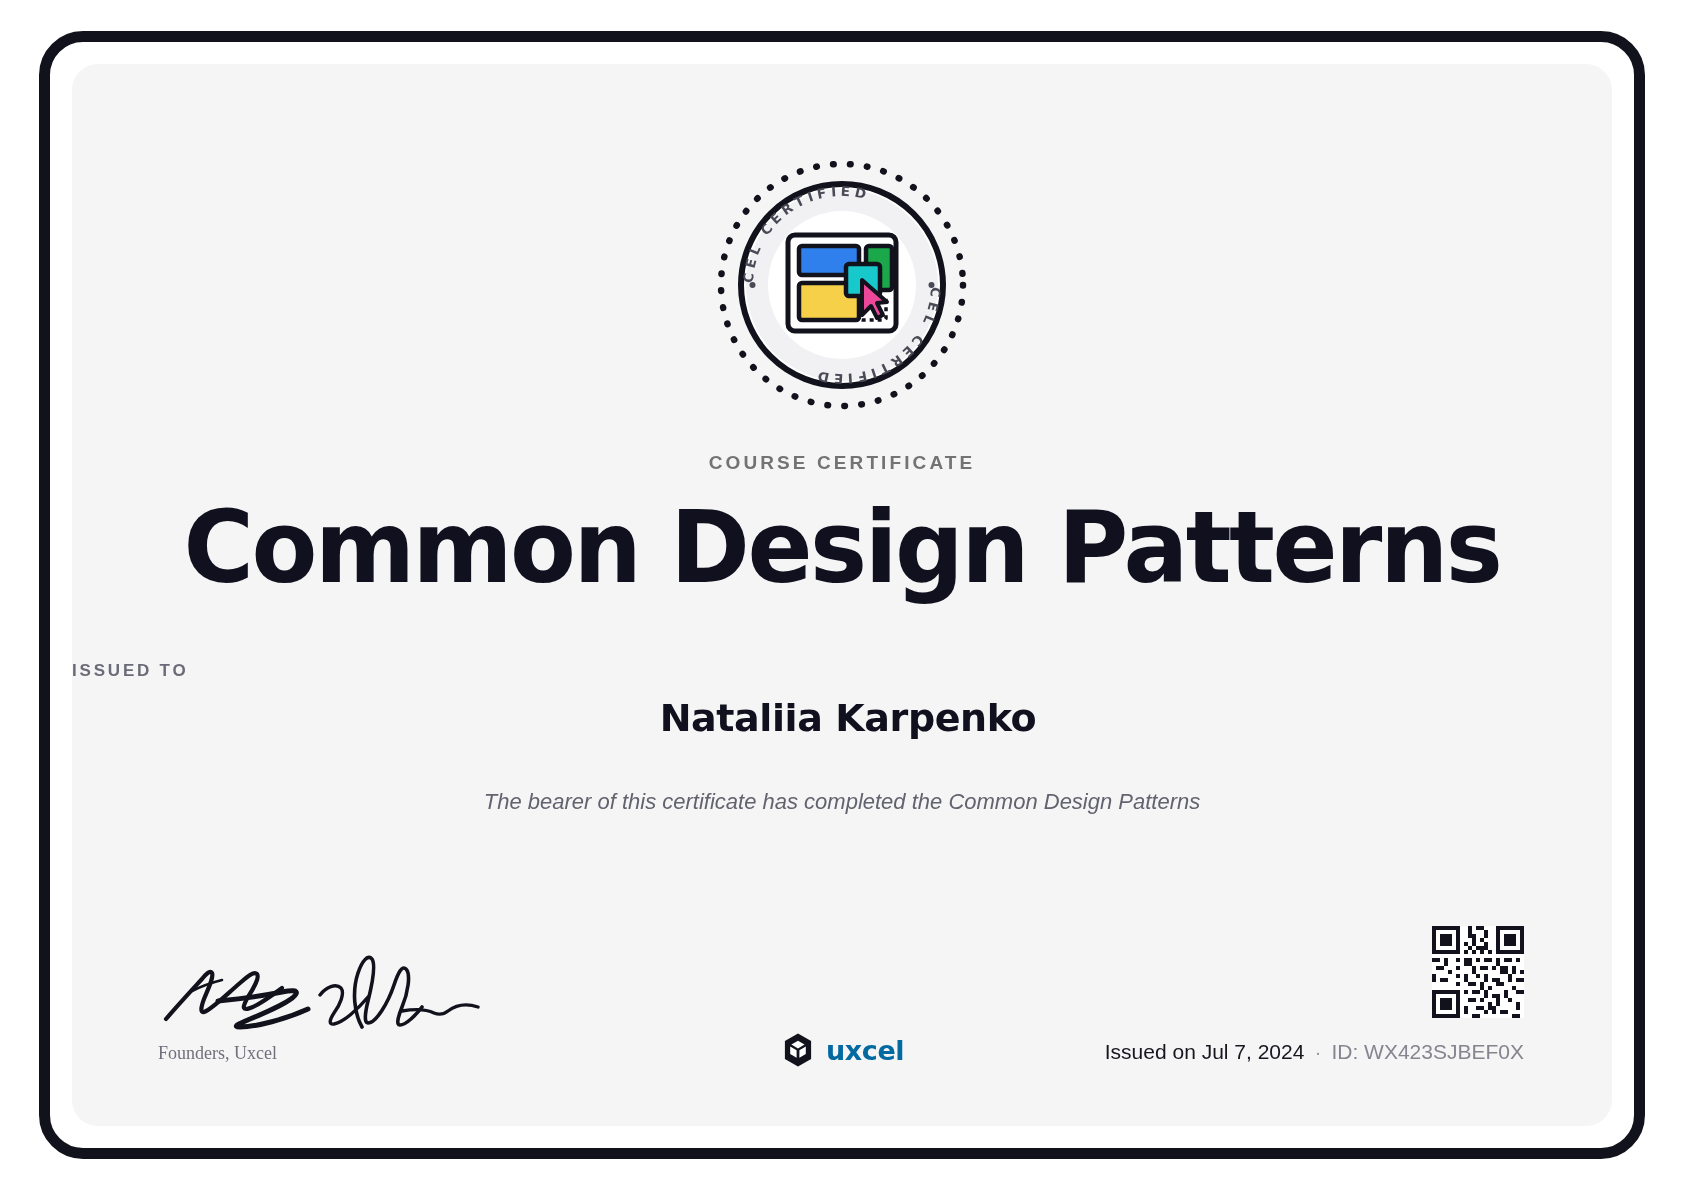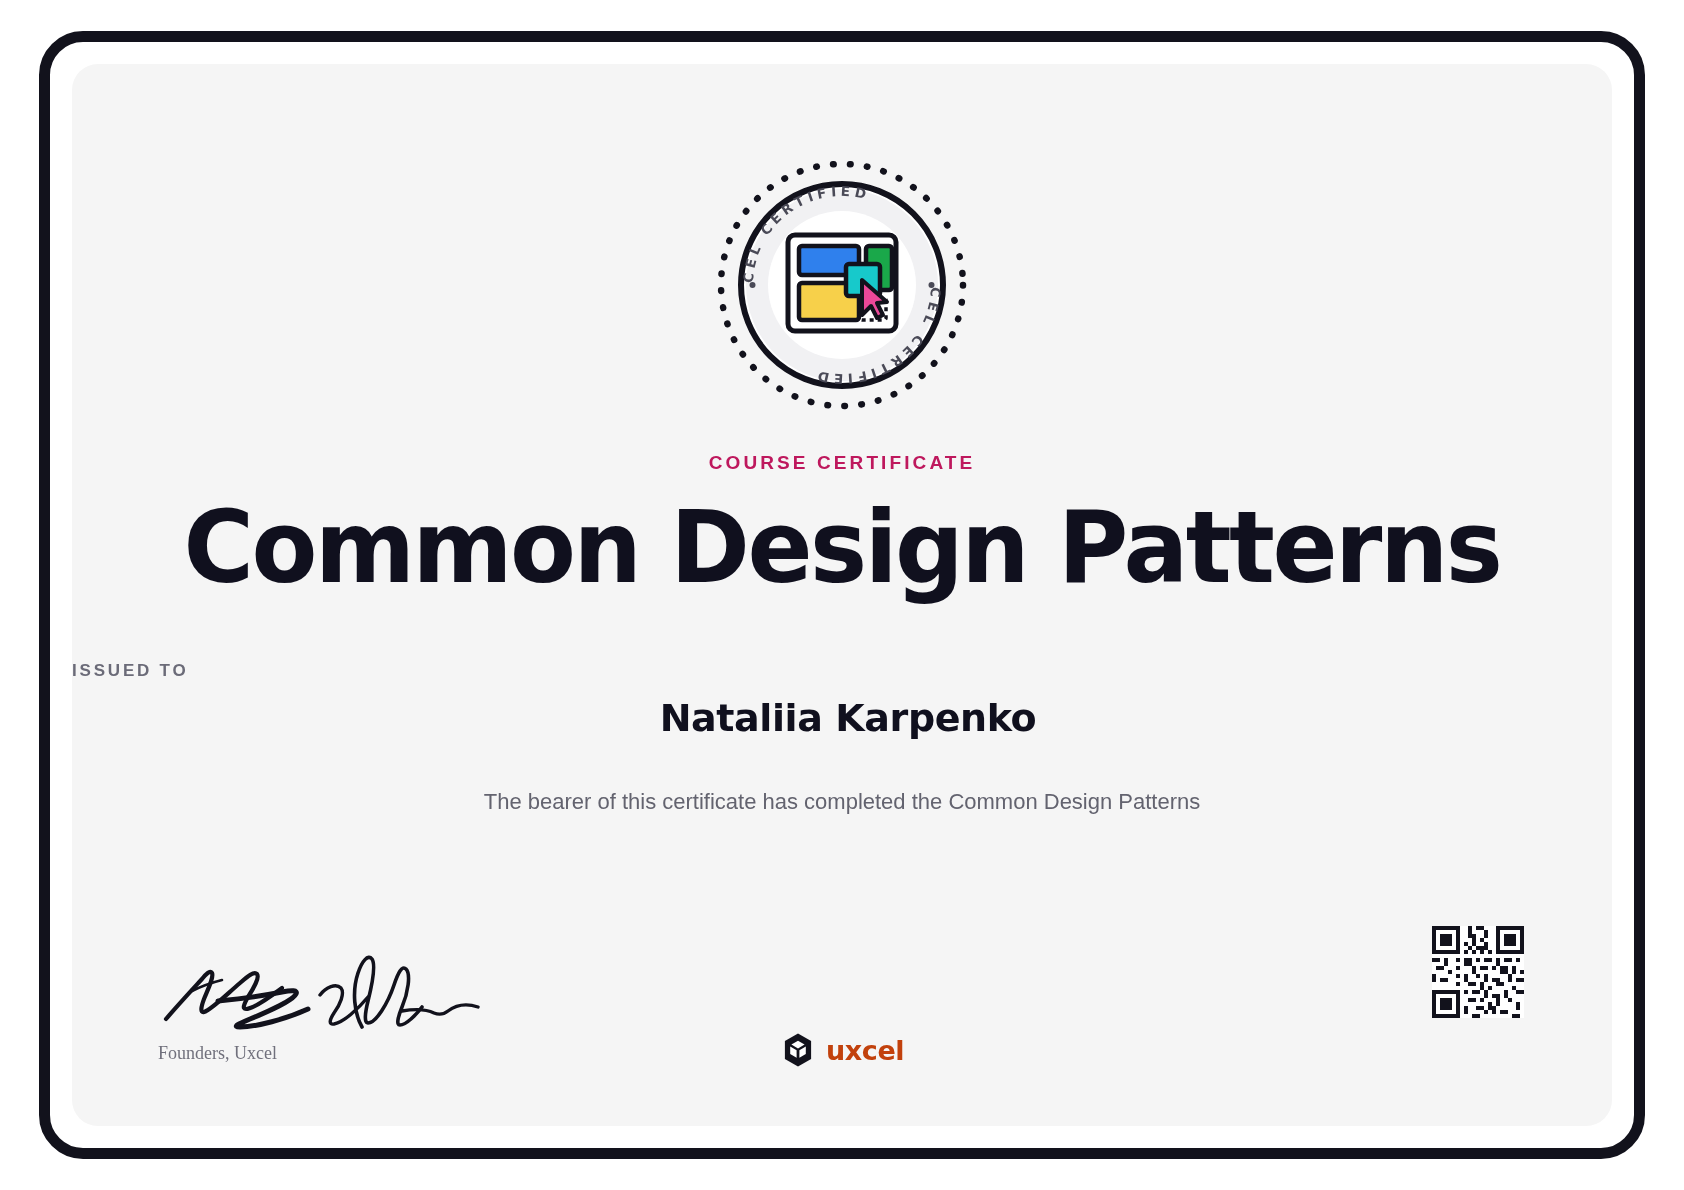--- a/index.html
+++ b/index.html
@@ -52,21 +52,21 @@
   
   .eyebrow {
     position: absolute;
     left: 0;
     right: 0;
     top: 388px;
     text-align: center;
     font-size: 19px;
     font-weight: bold;
     letter-spacing: 3.1px;
-    color: #be185d;
+    color: #737373;
     font-family: "Liberation Sans", sans-serif;
   }
 
   
   .title {
     position: absolute;
     left: 0;
     right: 0;
     top: 428px;
     text-align: center;
@@ -108,20 +108,21 @@
     position: absolute;
     left: 50%;
     margin-left: -420px;
     width: 840px;
     top: 718px;
     text-align: center;
     font-size: 22px;
     line-height: 39px;
     color: #63636f;
     font-family: "Liberation Sans", sans-serif;
+    font-style: italic;
   }
 
   
   .sig-block {
     position: absolute;
     left: 86px;
     bottom: 62px;
     width: 330px;
   }
   .sig-row {
@@ -142,21 +143,21 @@
     left: 50%;
     margin-left: -62px;
     bottom: 58px;
     display: flex;
     align-items: center;
     gap: 10px;
   }
   .brand-name {
     font-size: 27px;
     font-weight: bold;
-    color: #c2410c;
+    color: #0369a1;
     letter-spacing: -0.4px;
     font-family: "DejaVu Sans", sans-serif;
   }
 
   
   .meta {
     position: absolute;
     right: 88px;
     bottom: 62px;
     text-align: right;
@@ -360,15 +361,18 @@
           <rect x="11" y="20" width="2" height="1"></rect>
             <rect x="15" y="20" width="1" height="2"></rect>
           <rect x="17" y="21" width="2" height="1"></rect>
             <rect x="10" y="22" width="2" height="1"></rect>
           <rect x="13" y="21" width="1" height="1"></rect>
             <rect x="20" y="22" width="2" height="1"></rect>
         </g>
       </svg>
     </div>
 
+    <div class="meta">
+      <span class="issued-on">Issued on Jul 7, 2024</span><span class="dot">·</span><span class="cert-id">ID: WX423SJBEF0X</span>
+    </div>
 
   </div>
 </div>
 
 </body></html>

